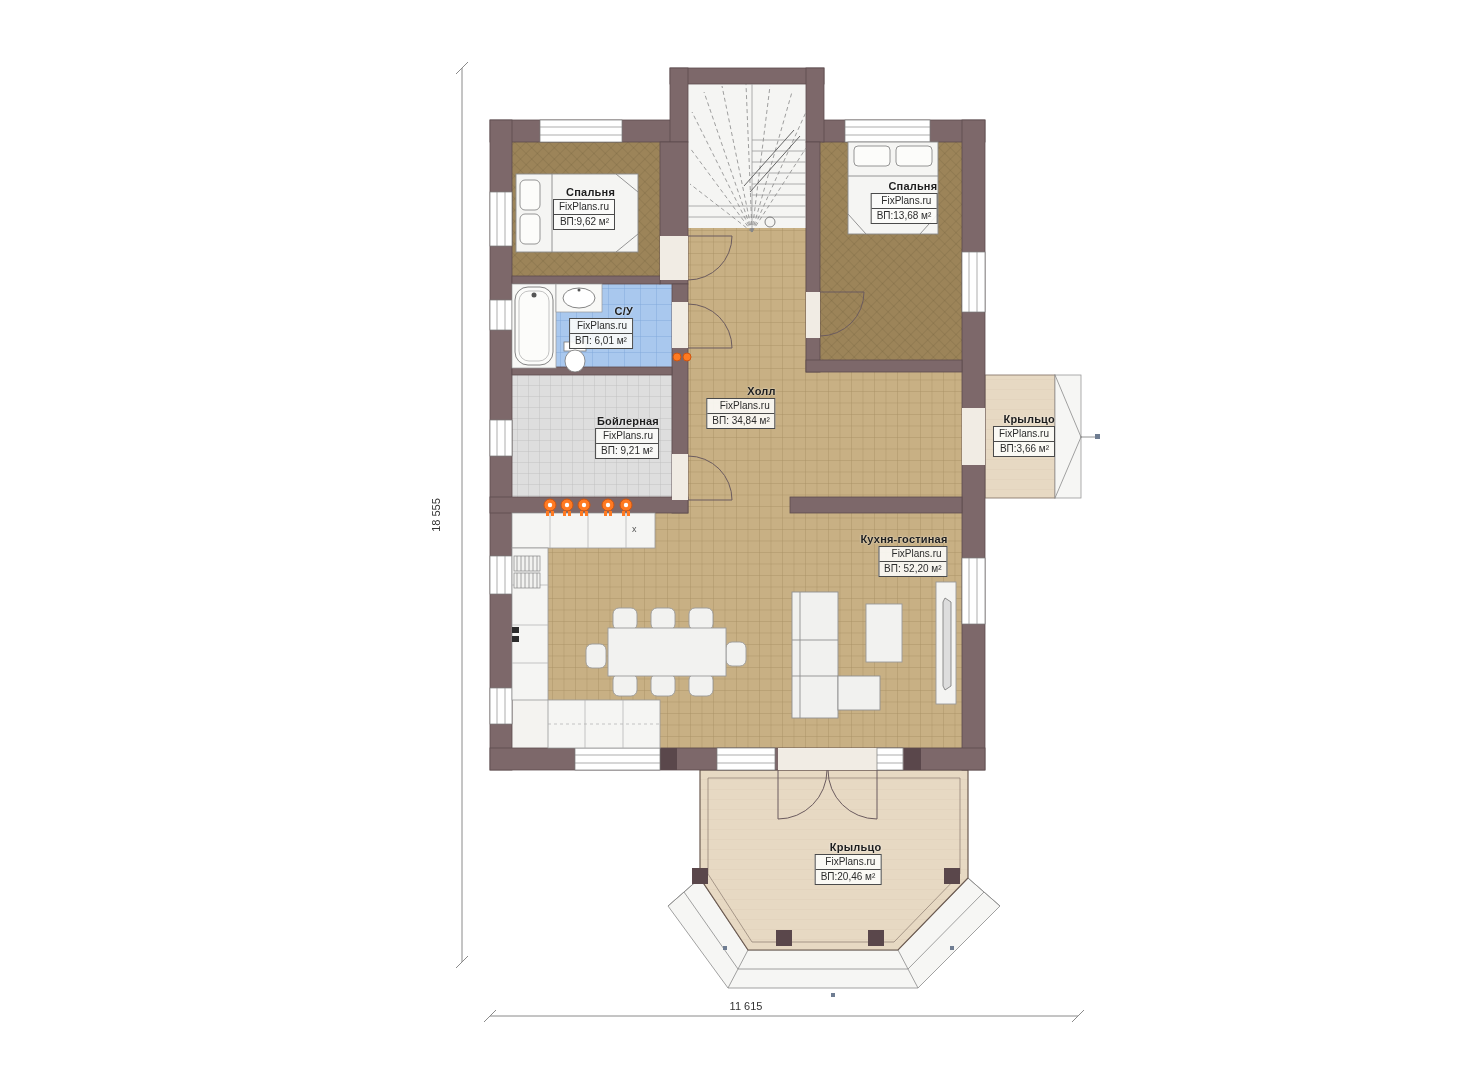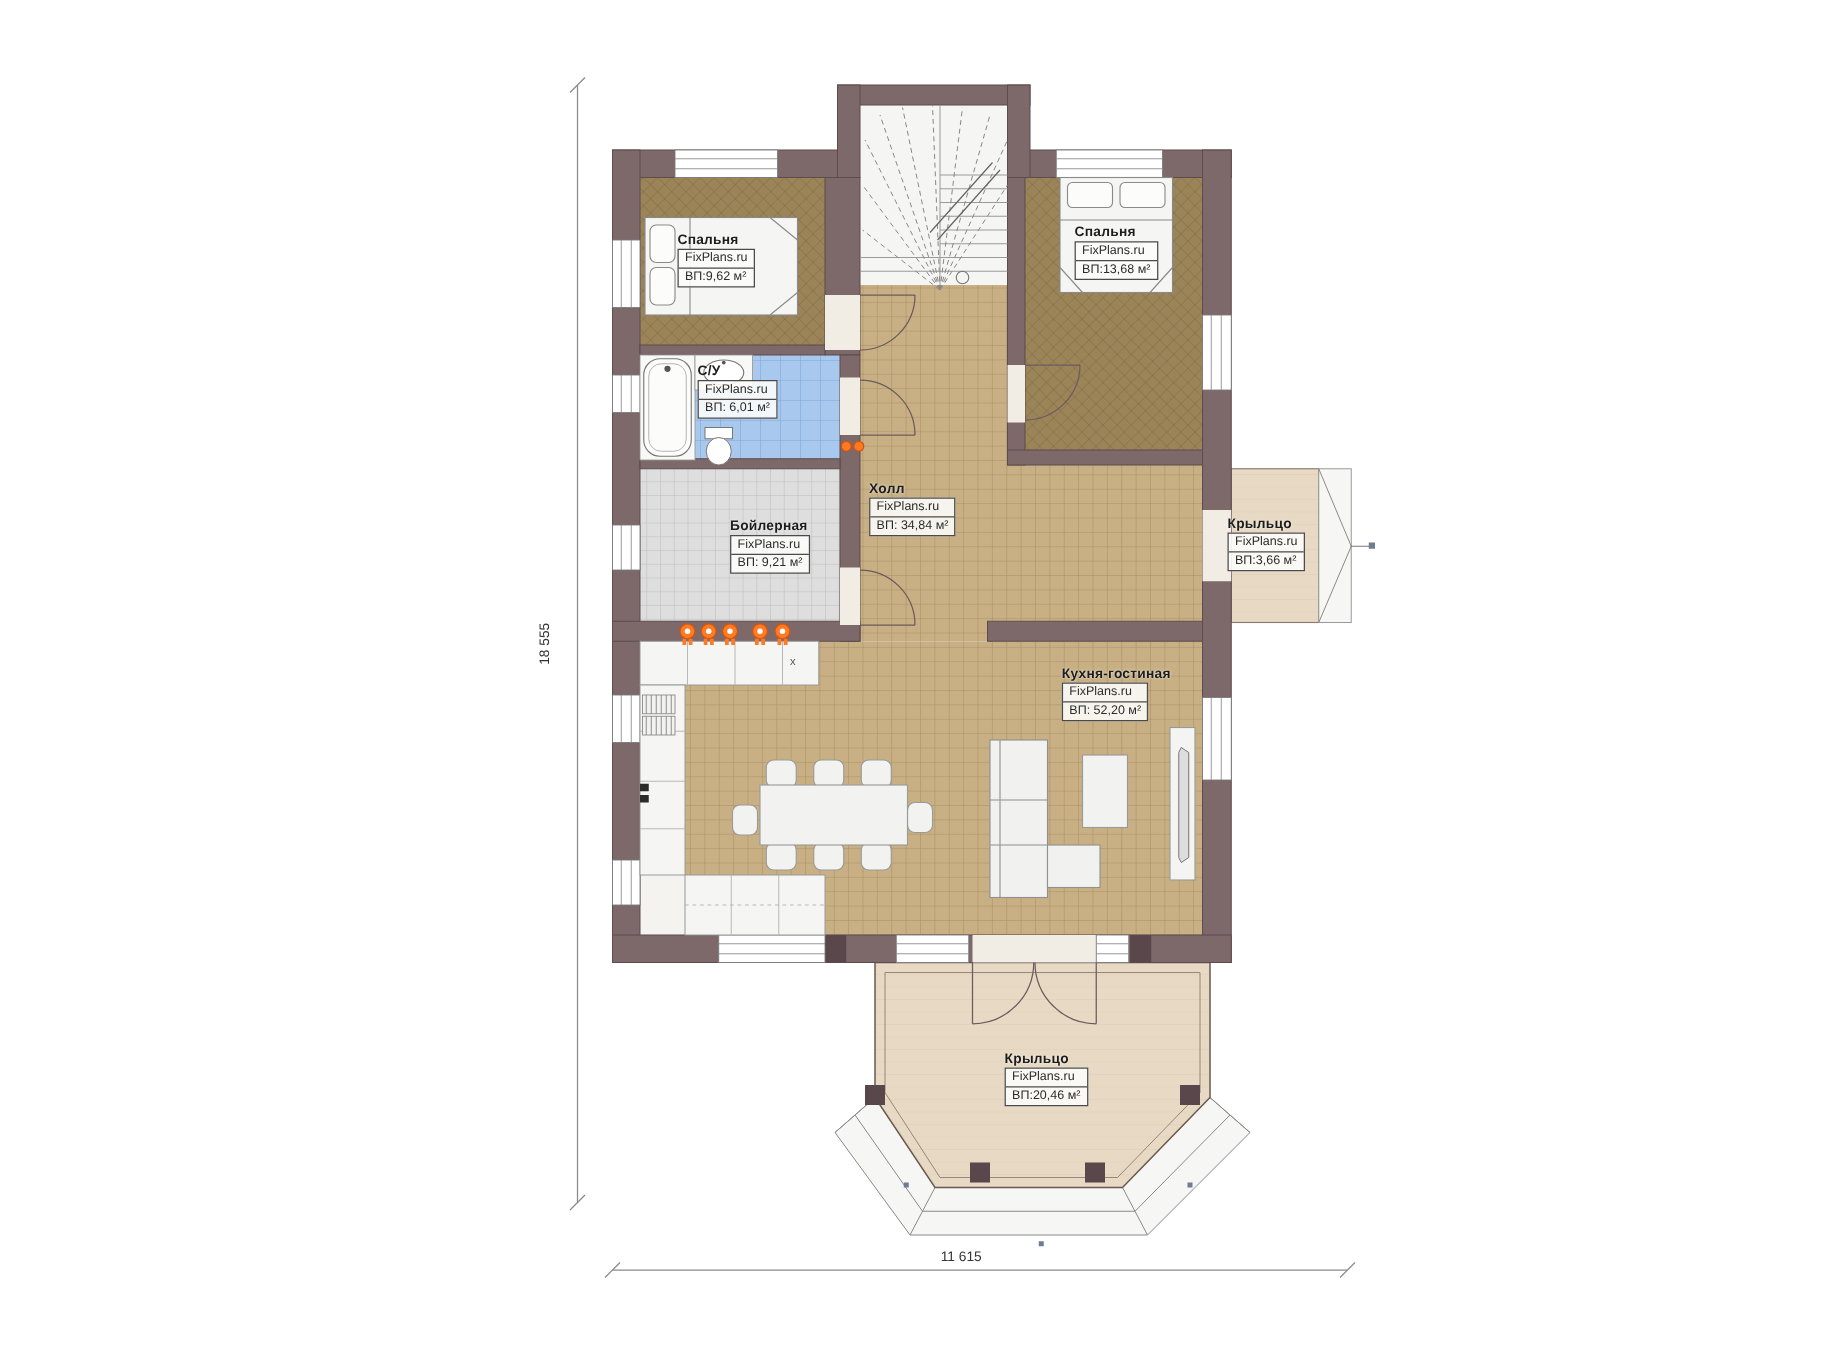--- a/index.html
+++ b/index.html
@@ -1,26 +1,26 @@
 <!DOCTYPE html>
 <html><head>
 <meta charset="utf-8">
 <style>
   html,body{margin:0;padding:0;background:#ffffff;}
   body{font-family:"Liberation Sans",sans-serif;}
   #stage{position:relative;width:1474px;height:1080px;background:#ffffff;overflow:hidden;}
   #plan-svg{position:absolute;left:0;top:0;}
-  .room-label{position:absolute;transform:translateX(-50%);text-align:left;z-index:5;white-space:nowrap;}
+  .room-label{position:absolute;transform:translateX(-50%);text-align:right;z-index:5;white-space:nowrap;margin-left:11px;}
   .rl-name{font-weight:bold;font-size:11px;color:#1d1d1d;letter-spacing:.2px;margin-bottom:1px;text-shadow:0 0 2px rgba(255,255,255,.85);}
   .rl-box{display:inline-block;border:1px solid #4a4a4a;background:rgba(252,252,250,.9);}
   .rl-brand{font-size:10px;line-height:14px;padding:0 5px;border-bottom:1px solid #4a4a4a;color:#2c2c2c;}
   .rl-area{font-size:10px;line-height:14px;padding:0 5px;color:#2c2c2c;}
   .dim-label{position:absolute;font-size:11px;color:#333;z-index:4;}
   .dim-v{left:436px;top:515px;transform:translate(-50%,-50%) rotate(-90deg);}
-  .dim-h{left:769px;top:1000px;transform:translateX(-50%);}
+  .dim-h{left:746px;top:1000px;transform:translateX(-50%);}
 </style>
 </head>
 <body>
 
 <div id="stage">
 
 <svg id="plan-svg" width="1474" height="1080" viewBox="0 0 1474 1080">
   <defs>
     <pattern id="tanTile" width="11.5" height="11.5" patternUnits="userSpaceOnUse">
       <rect width="11.5" height="11.5" fill="#c8b084"></rect>
@@ -289,21 +289,21 @@
     <div class="rl-area">ВП:9,62 м²</div>
   </div>
 </div>
 <div class="room-label" style="left:893px;top:180px">
   <div class="rl-name">Спальня</div>
   <div class="rl-box">
     <div class="rl-brand">FixPlans.ru</div>
     <div class="rl-area">ВП:13,68 м²</div>
   </div>
 </div>
-<div class="room-label" style="left:590px;top:291px">
+<div class="room-label" style="left:590px;top:305px">
   <div class="rl-name">С/У</div>
   <div class="rl-box">
     <div class="rl-brand">FixPlans.ru</div>
     <div class="rl-area">ВП: 6,01 м²</div>
   </div>
 </div>
 <div class="room-label" style="left:616px;top:415px">
   <div class="rl-name">Бойлерная</div>
   <div class="rl-box">
     <div class="rl-brand">FixPlans.ru</div>

